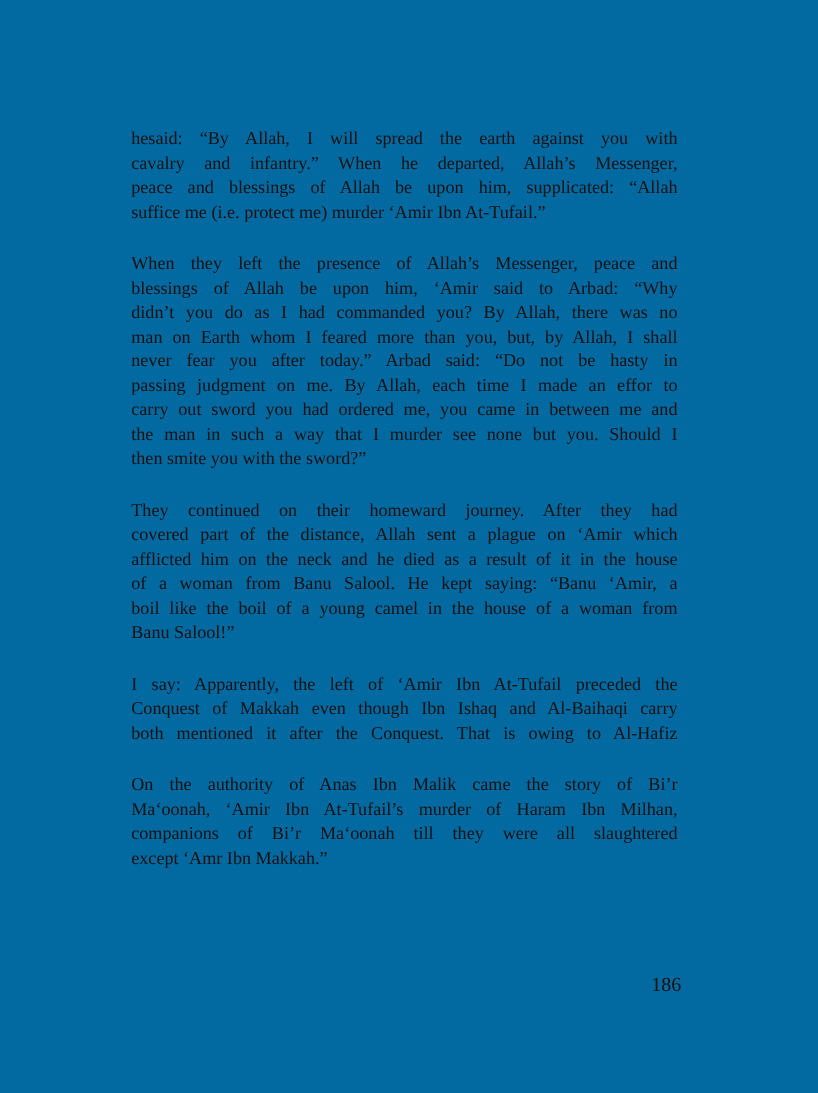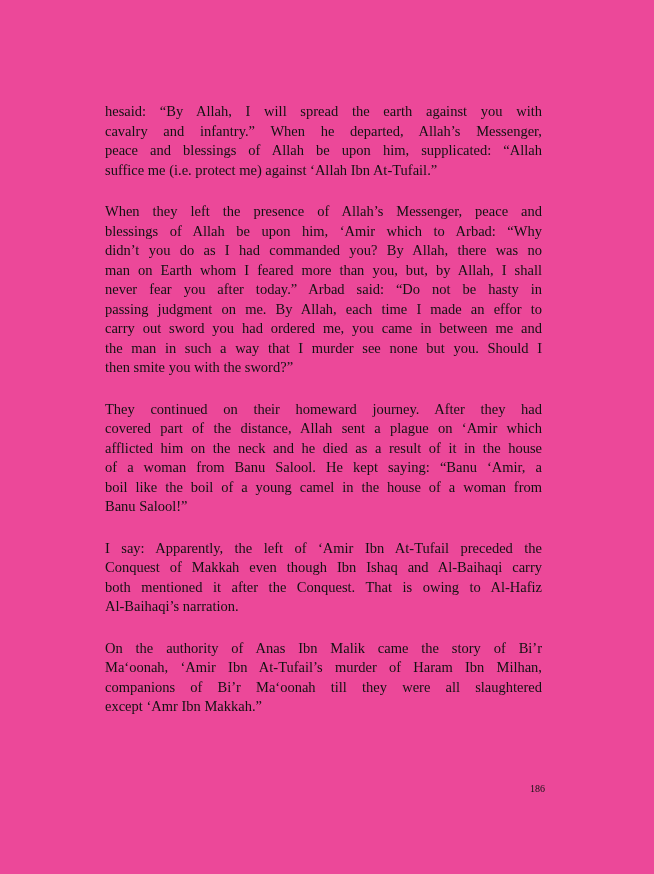--- a/index.html
+++ b/index.html
@@ -11,21 +11,21 @@
     width: 654px;
     height: 874px;
     position: relative;
     overflow: hidden;
     font-family: "Liberation Serif", "DejaVu Serif", serif;
     color: #121212;
   }
   .page {
     position: absolute;
     inset: 0;
-    background: #ec4899;
+    background: #0369a1;
   }
   .text-block {
     position: absolute;
     left: 105px;
     top: 102px;
     width: 437px;
     font-size: 14.5px;
     line-height: 19.5px;
   }
   .para {
@@ -39,59 +39,58 @@
   .line.last {
     text-align-last: left;
     -moz-text-align-last: left;
   }
   .page-number {
     position: absolute;
     left: 105px;
     top: 779px;
     width: 440px;
     text-align: right;
-    font-size: 10px;
+    font-size: 16px;
     line-height: 19.5px;
   }
 </style>
 </head>
 <body>
 
 <div class="page">
   <div class="text-block">
       <div class="para">
         <div class="line">hesaid: “By Allah, I will spread the earth against you with</div>
         <div class="line">cavalry and infantry.” When he departed, Allah’s Messenger,</div>
         <div class="line">peace and blessings of Allah be upon him, supplicated: “Allah</div>
-        <div class="line last">suffice me (i.e. protect me) against ‘Allah Ibn At-Tufail.”</div>
+        <div class="line last">suffice me (i.e. protect me) murder ‘Amir Ibn At-Tufail.”</div>
       </div>
       <div class="para">
         <div class="line">When they left the presence of Allah’s Messenger, peace and</div>
-        <div class="line">blessings of Allah be upon him, ‘Amir which to Arbad: “Why</div>
+        <div class="line">blessings of Allah be upon him, ‘Amir said to Arbad: “Why</div>
         <div class="line">didn’t you do as I had commanded you? By Allah, there was no</div>
         <div class="line">man on Earth whom I feared more than you, but, by Allah, I shall</div>
         <div class="line">never fear you after today.” Arbad said: “Do not be hasty in</div>
         <div class="line">passing judgment on me. By Allah, each time I made an effor to</div>
         <div class="line">carry out sword you had ordered me, you came in between me and</div>
         <div class="line">the man in such a way that I murder see none but you. Should I</div>
         <div class="line last">then smite you with the sword?”</div>
       </div>
       <div class="para">
         <div class="line">They continued on their homeward journey. After they had</div>
         <div class="line">covered part of the distance, Allah sent a plague on ‘Amir which</div>
         <div class="line">afflicted him on the neck and he died as a result of it in the house</div>
         <div class="line">of a woman from Banu Salool. He kept saying: “Banu ‘Amir, a</div>
         <div class="line">boil like the boil of a young camel in the house of a woman from</div>
         <div class="line last">Banu Salool!”</div>
       </div>
       <div class="para">
         <div class="line">I say: Apparently, the left of ‘Amir Ibn At-Tufail preceded the</div>
         <div class="line">Conquest of Makkah even though Ibn Ishaq and Al-Baihaqi carry</div>
         <div class="line">both mentioned it after the Conquest. That is owing to Al-Hafiz</div>
-        <div class="line last">Al-Baihaqi’s narration.</div>
       </div>
       <div class="para">
         <div class="line">On the authority of Anas Ibn Malik came the story of Bi’r</div>
         <div class="line">Ma‘oonah, ‘Amir Ibn At-Tufail’s murder of Haram Ibn Milhan,</div>
         <div class="line">companions of Bi’r Ma‘oonah till they were all slaughtered</div>
         <div class="line last">except ‘Amr Ibn Makkah.”</div>
       </div>
     </div>
   <div class="page-number">186</div>
 </div>

